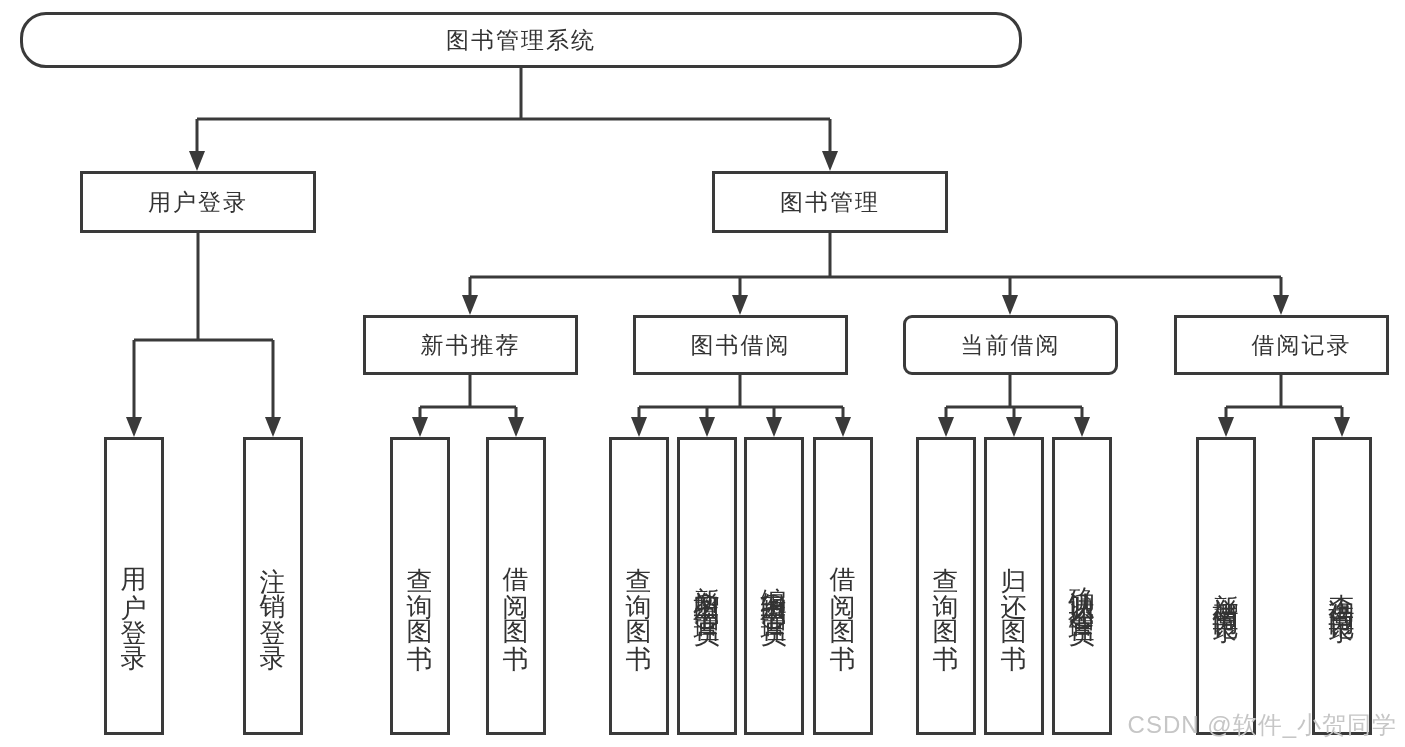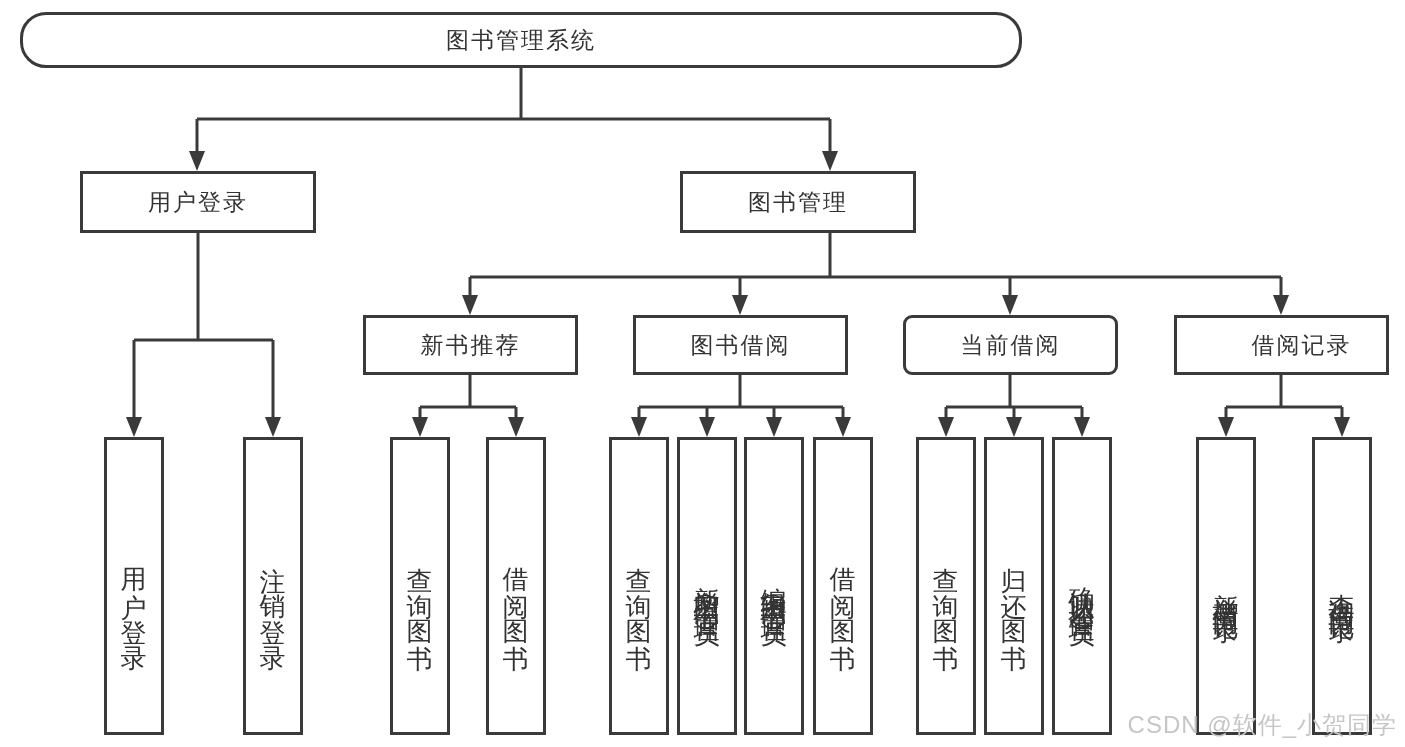--- a/index.html
+++ b/index.html
@@ -96,21 +96,21 @@
     </g>
   </svg>
 
   <div class="box root">
     <span class="h-label">图书管理系统</span>
   </div>
 
   <div class="box lvl2" style="left:80px;">
     <span class="h-label">用户登录</span>
   </div>
-  <div class="box lvl2" style="left:680px;font-family:Liberation Serif, serif;">
+  <div class="box lvl2" style="left:712px;font-family:Liberation Serif, serif;">
     <span class="h-label">图书管理</span>
   </div>
 
   <div class="box lvl3" style="left:633px;">
     <span class="h-label">图书借阅</span>
   </div>
   <div class="box lvl3" style="left:363px;">
     <span class="h-label">新书推荐</span>
   </div>
   <div class="box lvl3" style="left:903px;border-radius:9px;">

